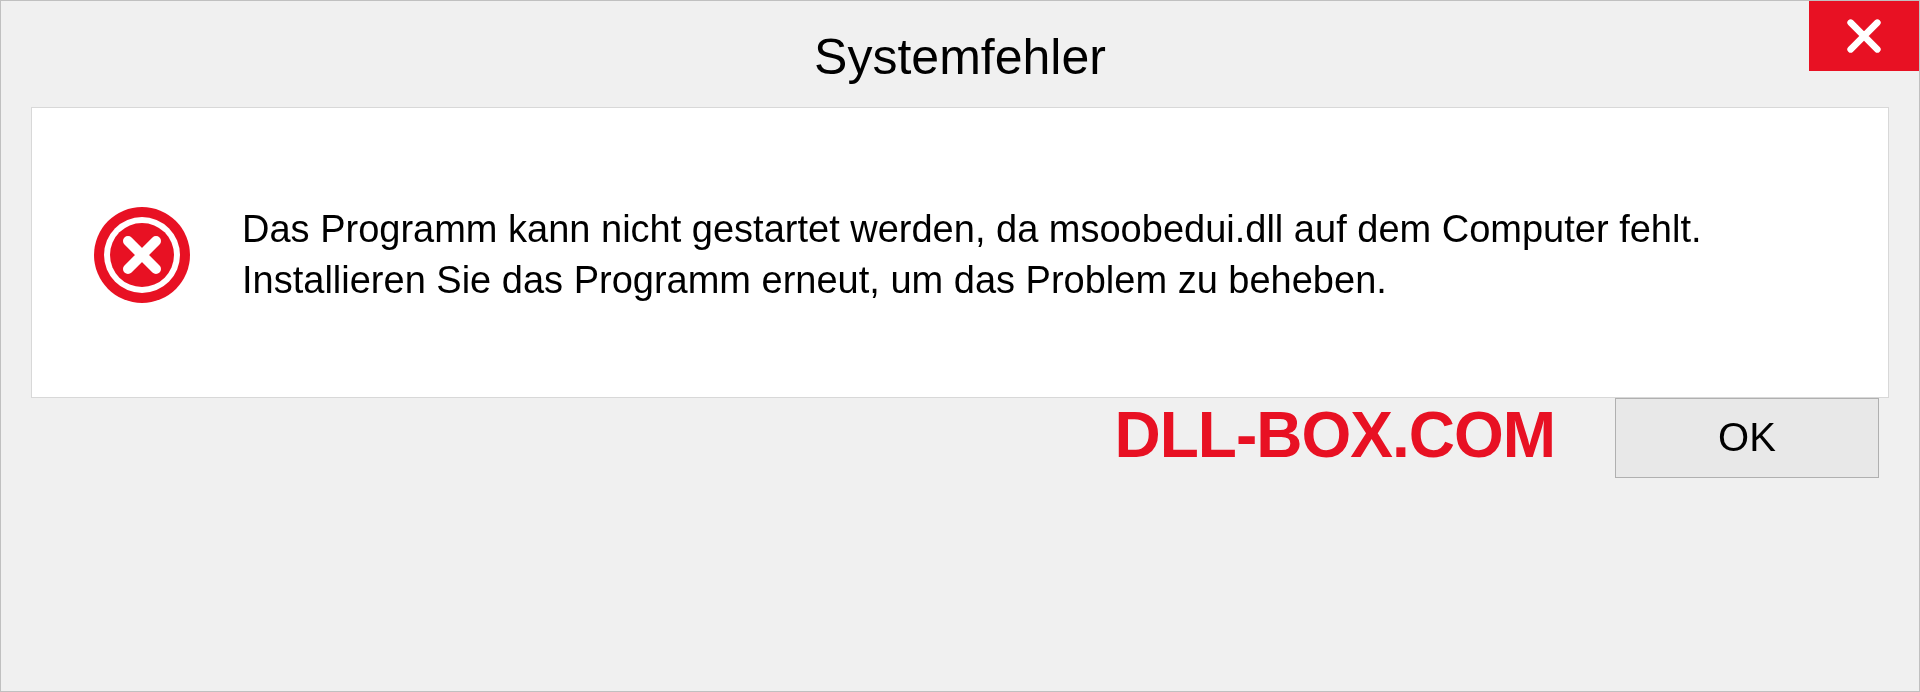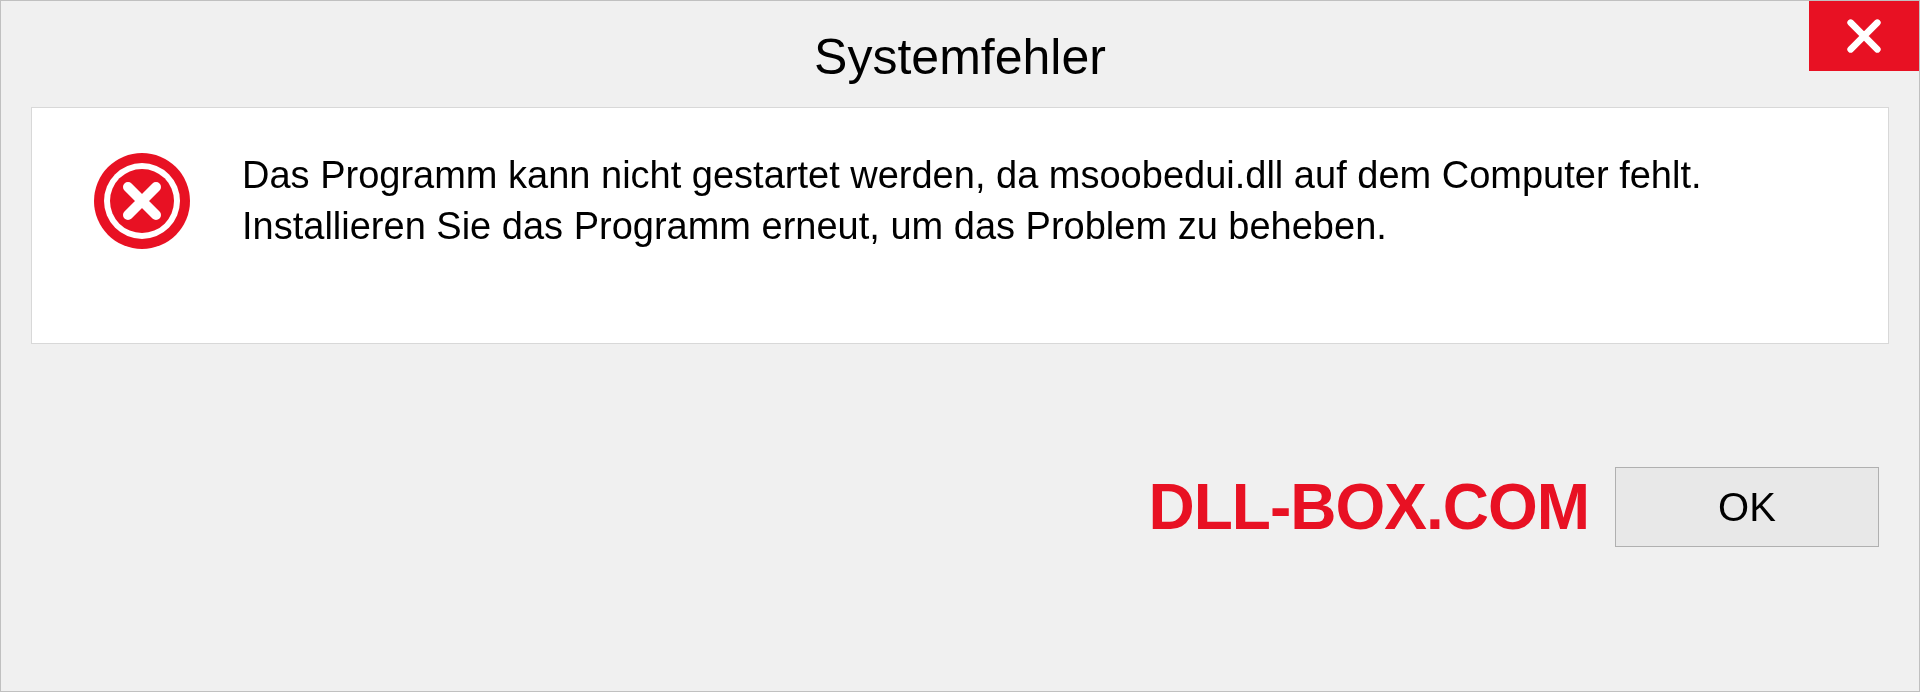--- a/index.html
+++ b/index.html
@@ -50,43 +50,43 @@
       cursor: pointer;
     }
     .close-button svg {
       width: 40px;
       height: 40px;
     }
     .content-area {
       margin: 18px 30px 0 30px;
       background: #ffffff;
       border: 1px solid #d8d8d8;
-      padding: 42px 60px 90px 60px;
+      padding: 96px 60px 90px 60px;
       display: flex;
       align-items: center;
       gap: 50px;
     }
     .error-icon {
       flex-shrink: 0;
       width: 100px;
       height: 100px;
     }
     .message {
       font-size: 38px;
       line-height: 1.35;
       color: #000;
       font-weight: 400;
     }
     .footer {
       flex: 1;
       display: flex;
-      align-items: center;
+      align-items: flex-start;
       justify-content: flex-end;
       padding: 0 40px 20px 40px;
-      gap: 26px;
+      gap: 60px;
       position: relative;
     }
     .watermark {
       font-size: 64px;
       font-weight: 900;
       color: #e81123;
       letter-spacing: -1px;
       font-family: Arial, sans-serif;
     }
     .ok-button {

